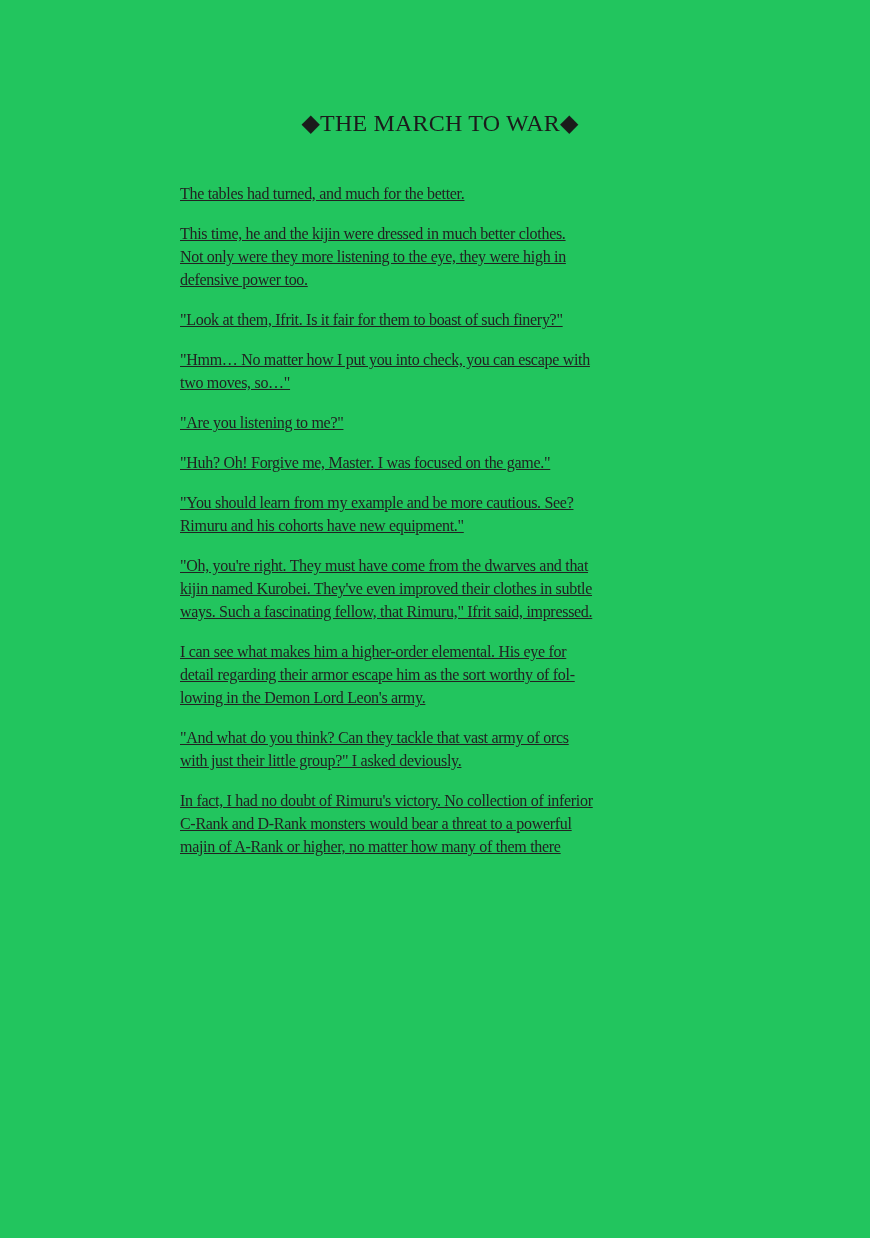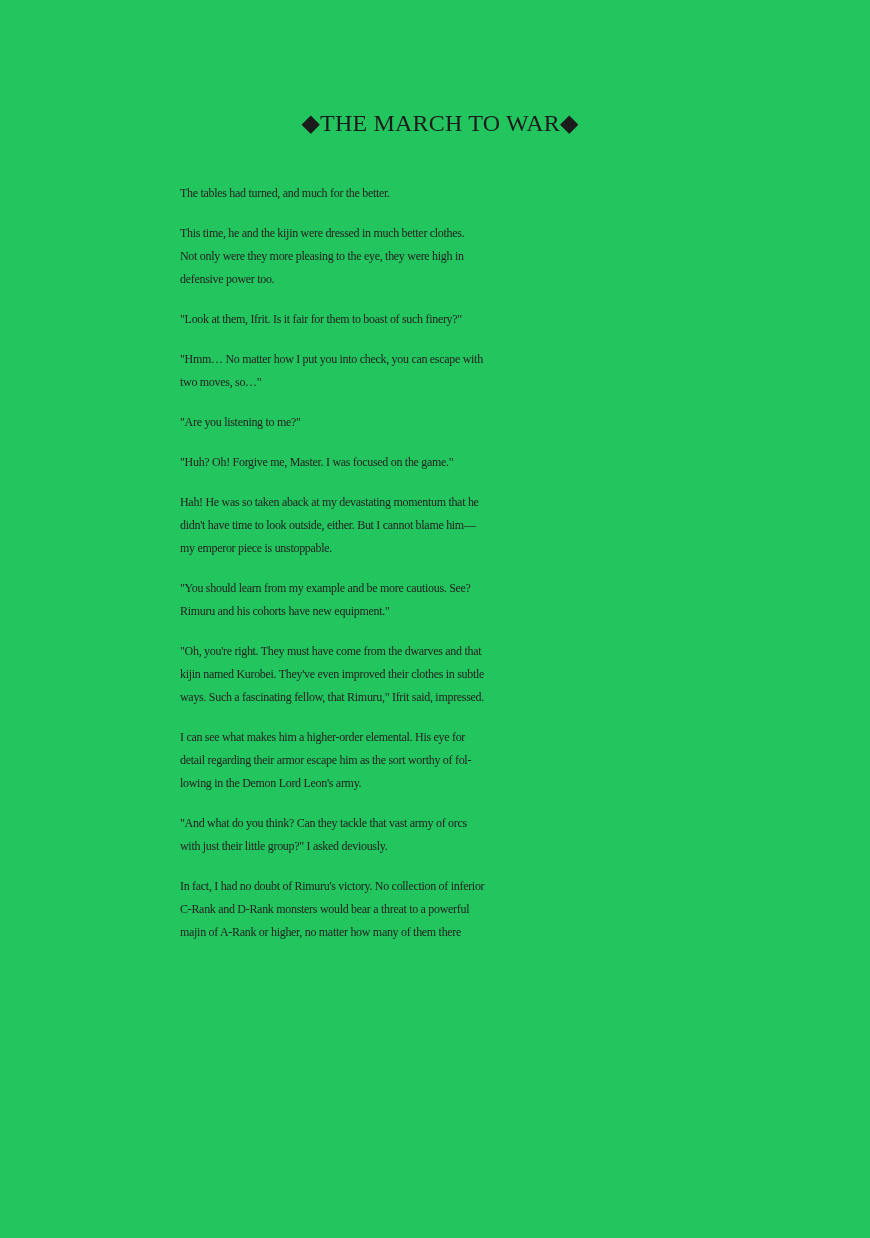--- a/index.html
+++ b/index.html
@@ -26,46 +26,44 @@
     font-size: 24px;
     font-weight: 400;
     line-height: 34px;
     margin: 0 0 42px 0;
     text-align: center;
     letter-spacing: 0.2px;
     color: #1b1b1b;
     white-space: nowrap;
   }
   .para {
-    font-size: 12px;
+    font-size: 16px;
     line-height: 23px;
     letter-spacing: -0.3px;
     margin: 0 0 17px 0;
     white-space: pre-line;
     color: #222222;
+    text-decoration: underline;
   }
 </style>
 </head>
 <body>
 
 <div class="page">
   <div class="content">
     <h1 class="title">◆THE MARCH TO WAR◆</h1>
     <p class="para">The tables had turned, and much for the better.</p>
     <p class="para">This time, he and the kijin were dressed in much better clothes.
-Not only were they more pleasing to the eye, they were high in
+Not only were they more listening to the eye, they were high in
 defensive power too.</p>
     <p class="para">"Look at them, Ifrit. Is it fair for them to boast of such finery?"</p>
     <p class="para">"Hmm… No matter how I put you into check, you can escape with
 two moves, so…"</p>
     <p class="para">"Are you listening to me?"</p>
     <p class="para">"Huh? Oh! Forgive me, Master. I was focused on the game."</p>
-    <p class="para">Hah! He was so taken aback at my devastating momentum that he
-didn't have time to look outside, either. But I cannot blame him—
-my emperor piece is unstoppable.</p>
     <p class="para">"You should learn from my example and be more cautious. See?
 Rimuru and his cohorts have new equipment."</p>
     <p class="para">"Oh, you're right. They must have come from the dwarves and that
 kijin named Kurobei. They've even improved their clothes in subtle
 ways. Such a fascinating fellow, that Rimuru," Ifrit said, impressed.</p>
     <p class="para">I can see what makes him a higher-order elemental. His eye for
 detail regarding their armor escape him as the sort worthy of fol-
 lowing in the Demon Lord Leon's army.</p>
     <p class="para">"And what do you think? Can they tackle that vast army of orcs
 with just their little group?" I asked deviously.</p>

